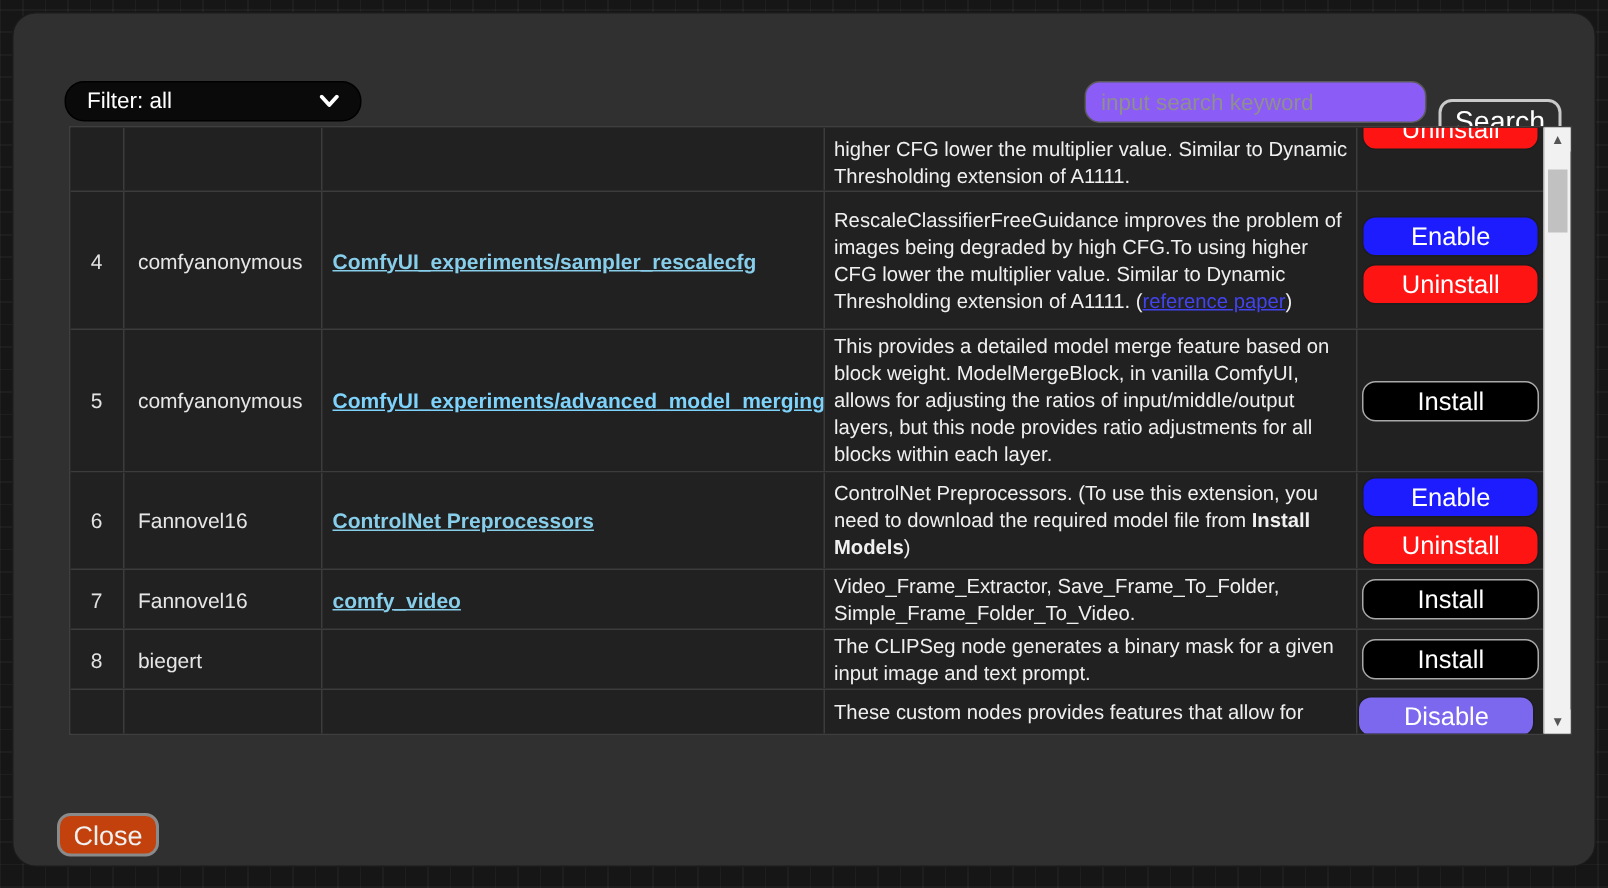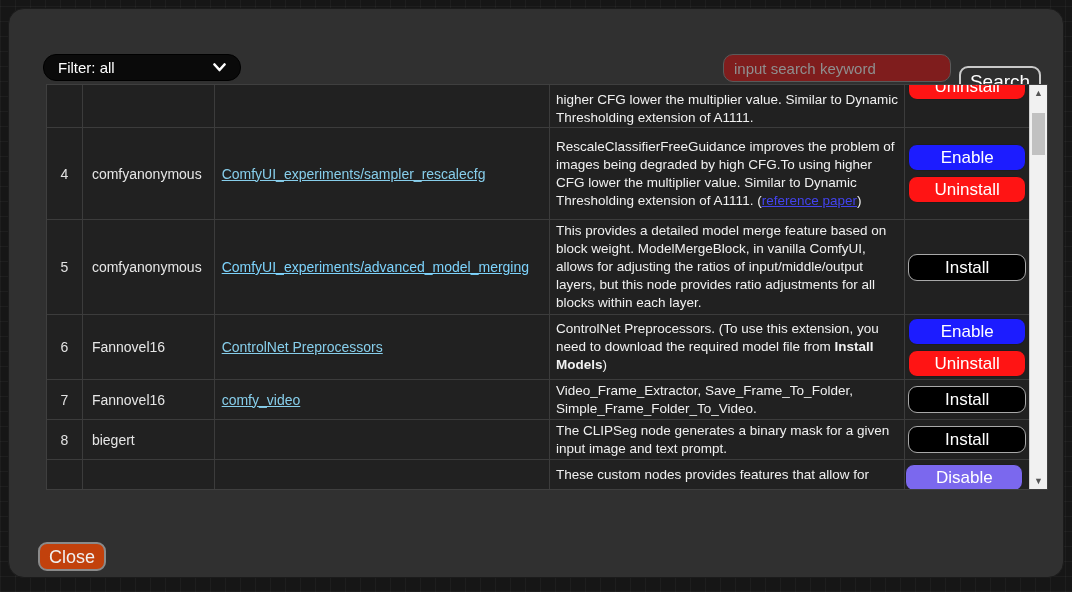--- a/index.html
+++ b/index.html
@@ -19,21 +19,21 @@
   }
   
   .filter-select {
     position:absolute; left:34px; top:45px; width:198px; height:27px;
     background:#0a0a0a; color:#fff; border:1px solid #000; border-radius:13px;
     font-size:15px; display:flex; align-items:center; padding:0 14px; cursor:pointer;
   }
   .filter-select .chev { margin-left:auto; display:flex; }
   .search-input {
     position:absolute; left:714px; top:45px; width:228px; height:28px;
-    background:#7f1d1d; border:1px solid #5a5a5a; border-radius:10px;
+    background:#8b5cf6; border:1px solid #5a5a5a; border-radius:10px;
     color:#e8e8e8; font-size:15px; padding:0 10px; outline:none;
     font-family:"Liberation Sans", sans-serif;
   }
   .search-input::placeholder { color:#8f8f8f; }
   .search-btn {
     position:absolute; left:950px; top:57px; width:82px; height:31px;
     background:#2e2e2e; border:2px solid #c9c9c9; border-radius:9px;
     color:#fff; font-size:19px; line-height:1; cursor:pointer;
     font-family:"Liberation Sans", sans-serif;
   }
@@ -48,21 +48,21 @@
   .td { border-right:1px solid #3c3c3c; display:flex; align-items:center; overflow:hidden; }
   .td:last-child { border-right:none; }
   .c-num    { width:36px;  justify-content:center; font-size:14px; color:#e2e2e2; }
   .c-author { width:132px; padding-left:9px; font-size:14px; color:#e6e6e6; }
   .c-name   { width:336px; padding-left:7px; font-size:14px; }
   .c-desc   { width:356px; padding:16px 6px; font-size:13.5px; line-height:18px;
               align-items:flex-start; flex-direction:column; justify-content:center;
               display:flex; color:#f0f0f0; }
   .c-desc p { display:inline; }
   .c-act    { width:124px; flex-direction:column; justify-content:center; gap:5px; padding:4px 0; }
-  .name-link { font-weight:normal; text-decoration:underline; cursor:pointer; }
+  .name-link { font-weight:bold; text-decoration:underline; cursor:pointer; }
   .inline-link { text-decoration:underline; cursor:pointer; }
   .btn {
     width:118px; height:27px; border-radius:9px; color:#fff; font-size:17px;
     line-height:1; border:1px solid #1d1d1d; cursor:pointer; flex:0 0 auto;
     font-family:"Liberation Sans", sans-serif;
   }
   .btn-install { border:1px solid #a9a9a9; }
   
   .clip-top .c-desc { justify-content:flex-start; padding-top:6px; }
   .clip-top .c-act  { justify-content:flex-start; }

